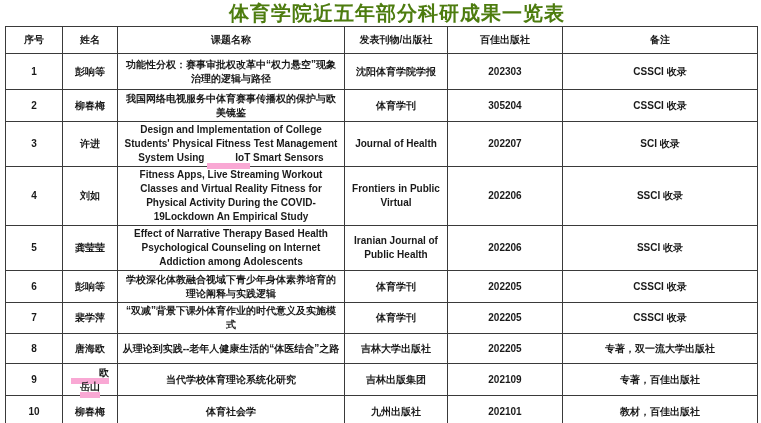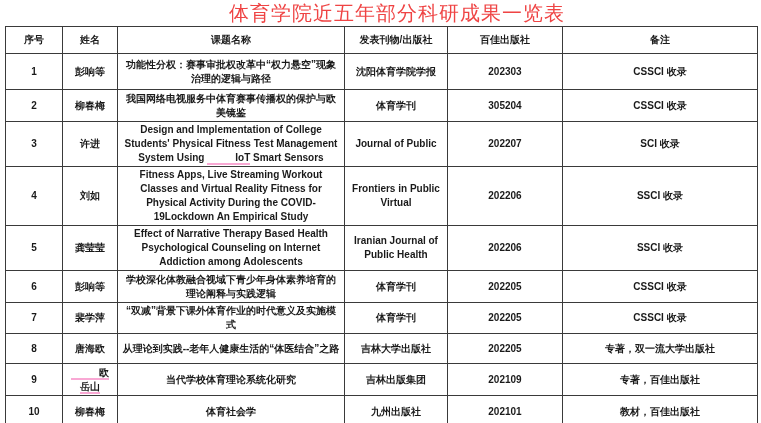--- a/index.html
+++ b/index.html
@@ -7,22 +7,22 @@
     padding: 0;
     background: #ffffff;
     width: 761px;
     height: 423px;
     font-family: "Liberation Sans", "DejaVu Sans", sans-serif;
     overflow: hidden;
   }
   .doc-title {
     text-align: center;
     font-size: 20px;
-    font-weight: 400;
-    color: #ef4444;
+    font-weight: 700;
+    color: #4d7c0f;
     height: 26px;
     line-height: 27px;
     letter-spacing: 1px;
     margin-left: 33px;
   }
   table.results {
     border-collapse: collapse;
     table-layout: fixed;
     margin-left: 5px;
     width: 752px;
@@ -45,21 +45,21 @@
   tbody tr:nth-child(2)  { height: 32px; }
   tbody tr:nth-child(3)  { height: 42px; }
   tbody tr:nth-child(4)  { height: 52px; }
   tbody tr:nth-child(5)  { height: 42px; }
   tbody tr:nth-child(6)  { height: 32px; }
   tbody tr:nth-child(7)  { height: 28px; }
   tbody tr:nth-child(8)  { height: 30px; }
   tbody tr:nth-child(9)  { height: 32px; }
   tbody tr:nth-child(10) { height: 32px; }
   .mark-underline {
-    border-bottom: 2px solid #f9a8d4;
+    border-bottom: 6px solid #f9a8d4;
     padding-left: 28px;
   }
 </style>
 </head>
 <body>
 
 <div class="doc-title">体育学院近五年部分科研成果一览表</div>
 
 <table class="results">
   <colgroup>
@@ -94,21 +94,21 @@
       <td>柳春梅</td>
       <td>我国网络电视服务中体育赛事传播权的保护与欧美镜鉴</td>
       <td>体育学刊</td>
       <td>305204</td>
       <td>CSSCI 收录</td>
     </tr>
     <tr>
       <td>3</td>
       <td>许进</td>
       <td><span>Design and Implementation of College Students' Physical Fitness Test Management System Using </span><span class="mark-underline">IoT</span><span> Smart Sensors</span></td>
-      <td>Journal of Public</td>
+      <td>Journal of Health</td>
       <td>202207</td>
       <td>SCI 收录</td>
     </tr>
     <tr>
       <td>4</td>
       <td>刘如</td>
       <td>Fitness Apps, Live Streaming Workout Classes and Virtual Reality Fitness for Physical Activity During the COVID-19Lockdown An Empirical Study</td>
       <td>Frontiers in Public Virtual</td>
       <td>202206</td>
       <td>SSCI 收录</td>

